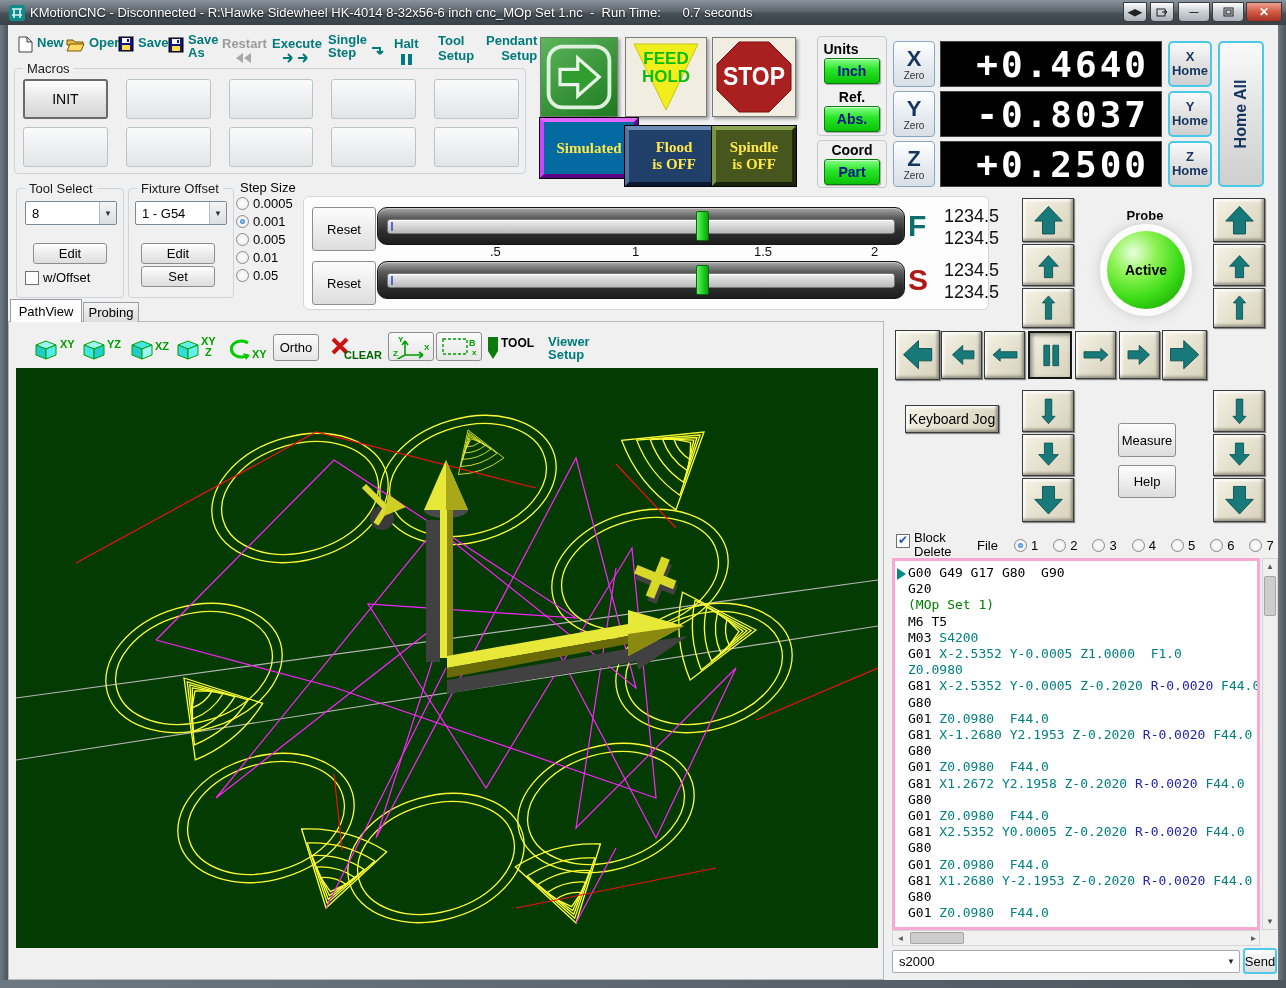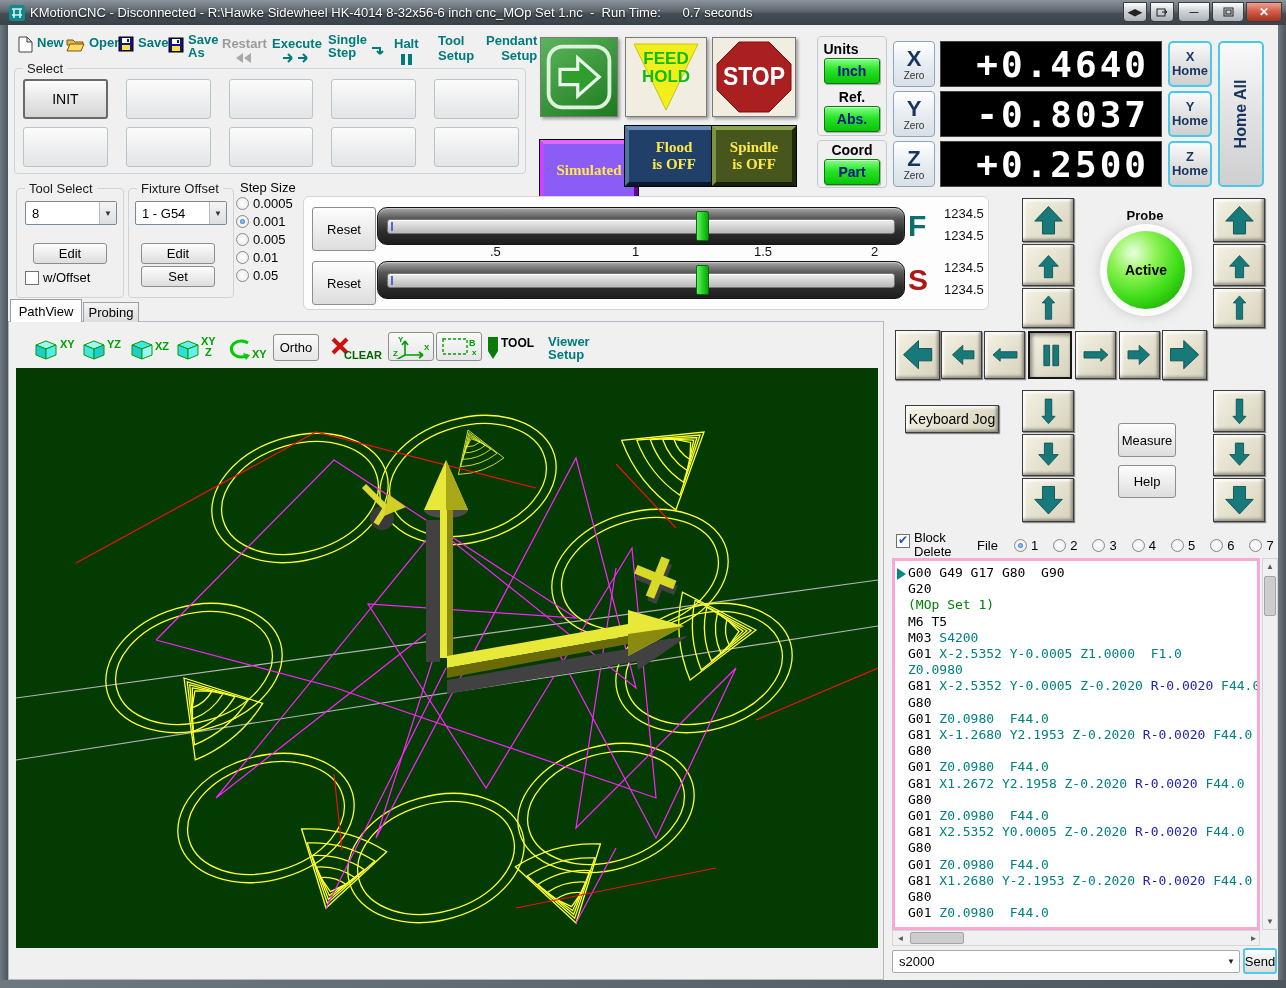--- a/index.html
+++ b/index.html
@@ -74,21 +74,21 @@
   
   #ovr-panel { background:#fdfdfd; border:1px solid #d5d5d5; border-radius:6px; }
   .slider-track { position:absolute; height:38px; border-radius:10px; border:1px solid #161616;
     background:linear-gradient(#a8a8a8,#5a5a5a 28%,#2e2e2e 65%,#1d1d1d); box-shadow:inset 0 1px 1px rgba(255,255,255,.45); }
   .slider-groove { position:absolute; left:9px; right:9px; top:11px; height:15px; border:1px solid #777; border-radius:3px;
     background:linear-gradient(#efefef,#b9b9b9); box-shadow:inset 0 1px 0 #fff; }
   .slider-caret { position:absolute; left:3px; top:2px; width:2px; height:9px; background:#5566cc; }
   .slider-thumb { position:absolute; width:13px; height:30px; top:3px; border:1px solid #0a6a0a; border-radius:2px;
     background:linear-gradient(90deg,#66f066,#1ecb1e 60%,#12a012); }
   .ovr-letter { font-weight:bold; font-size:30px; line-height:30px; }
-  .ovr-val { font-size:13px; color:#111; }
+  .ovr-val { font-size:18px; color:#111; }
 
   
   .tab { border:1px solid #9aa0a6; border-bottom:none; display:flex; align-items:center; justify-content:center; }
   .tab.active { background:#fff; z-index:3; }
   .tab.inactive { background:linear-gradient(#f5f5f5,#dcdcdc); }
   #tab-page { border:1px solid #b5bac0; background:#f0f0f0; }
   .vt-label { color:#00a000; font-weight:bold; font-size:11px; }
   .vt-btnbox { border:1px solid #8e8e8e; border-radius:3px; background:linear-gradient(#fafafa,#e6e6e6); display:flex; align-items:center; justify-content:center; }
 
   
@@ -207,21 +207,21 @@
   <div class="abs tb-stack" style="left:394px;top:36px">
     <span class="tb-label">Halt</span>
     <span class="halt-bars"><span></span><span></span></span>
   </div>
   <div class="abs tb-label" style="left:438px;top:33px">Tool
 Setup</div>
   <div class="abs tb-label" style="left:486px;top:33px;text-align:right">Pendant
 Setup</div>
 
   <div class="abs group" style="left:14px;top:68px;width:512px;height:106px">
-    <span class="group-legend">Select</span>
+    <span class="group-legend">Macros</span>
     <div class="abs" style="left:8px;top:10px;width:496px;height:88px;display:grid;grid-template-columns:repeat(5,1fr);grid-template-rows:1fr 1fr;gap:8px 18px">
         <div class="macro-btn macro-filled">INIT</div>
         <div class="macro-btn"></div>
         <div class="macro-btn"></div>
         <div class="macro-btn"></div>
         <div class="macro-btn"></div>
         <div class="macro-btn"></div>
         <div class="macro-btn"></div>
         <div class="macro-btn"></div>
         <div class="macro-btn"></div>
@@ -241,21 +241,21 @@
       <text x="41" y="47" text-anchor="middle" font-size="25" font-weight="bold" fill="#fff" font-family="Liberation Sans,sans-serif" textLength="62" lengthAdjust="spacingAndGlyphs">STOP</text>
     </svg>
   </div>
   <div class="abs iconbtn" style="left:625px;top:37px;width:82px;height:80px">
     <svg width="80" height="78" viewBox="0 0 80 78">
       <path d="M8 6 L72 6 L40 72 Z" fill="#f2ee1c" stroke="#c8c414"></path>
       <text x="40" y="26" text-anchor="middle" font-size="17" font-weight="bold" fill="#0ebb0e" font-family="Liberation Sans,sans-serif">FEED</text>
       <text x="40" y="44" text-anchor="middle" font-size="17" font-weight="bold" fill="#0ebb0e" font-family="Liberation Sans,sans-serif">HOLD</text>
     </svg>
   </div>
-  <div class="abs bevel" style="left:540px;top:140px;width:98px;height:60px;background:#8b5cf6;border-color:#e066ff #6a0099 #5c0086 #cc44ff">Simulated</div>
+  <div class="abs bevel" style="left:540px;top:118px;width:98px;height:60px;background:#0369a1;border-color:#e066ff #6a0099 #5c0086 #cc44ff">Simulated</div>
   <div class="abs bevel" style="left:625px;top:126px;width:98px;height:60px;background:#20406a;border-color:#6a8ab8 #101f38 #0c1830 #51719e">Flood
 is OFF</div>
   <div class="abs bevel" style="left:712px;top:126px;width:84px;height:60px;background:#46561c;border-color:#8ba450 #1f280c #19220a #7a9444">Spindle
 is OFF</div>
 
   <div class="abs group" style="left:817px;top:36px;width:70px;height:100px;border-color:#c2cbd2"></div>
   <div class="abs mode-label" style="left:817px;top:41px;width:48px">Units</div>
   <div class="abs green-btn" style="left:824px;top:58px;width:56px;height:26px">Inch</div>
   <div class="abs mode-label" style="left:817px;top:89px;width:70px">Ref.</div>
   <div class="abs green-btn" style="left:824px;top:106px;width:56px;height:26px">Abs.</div>

